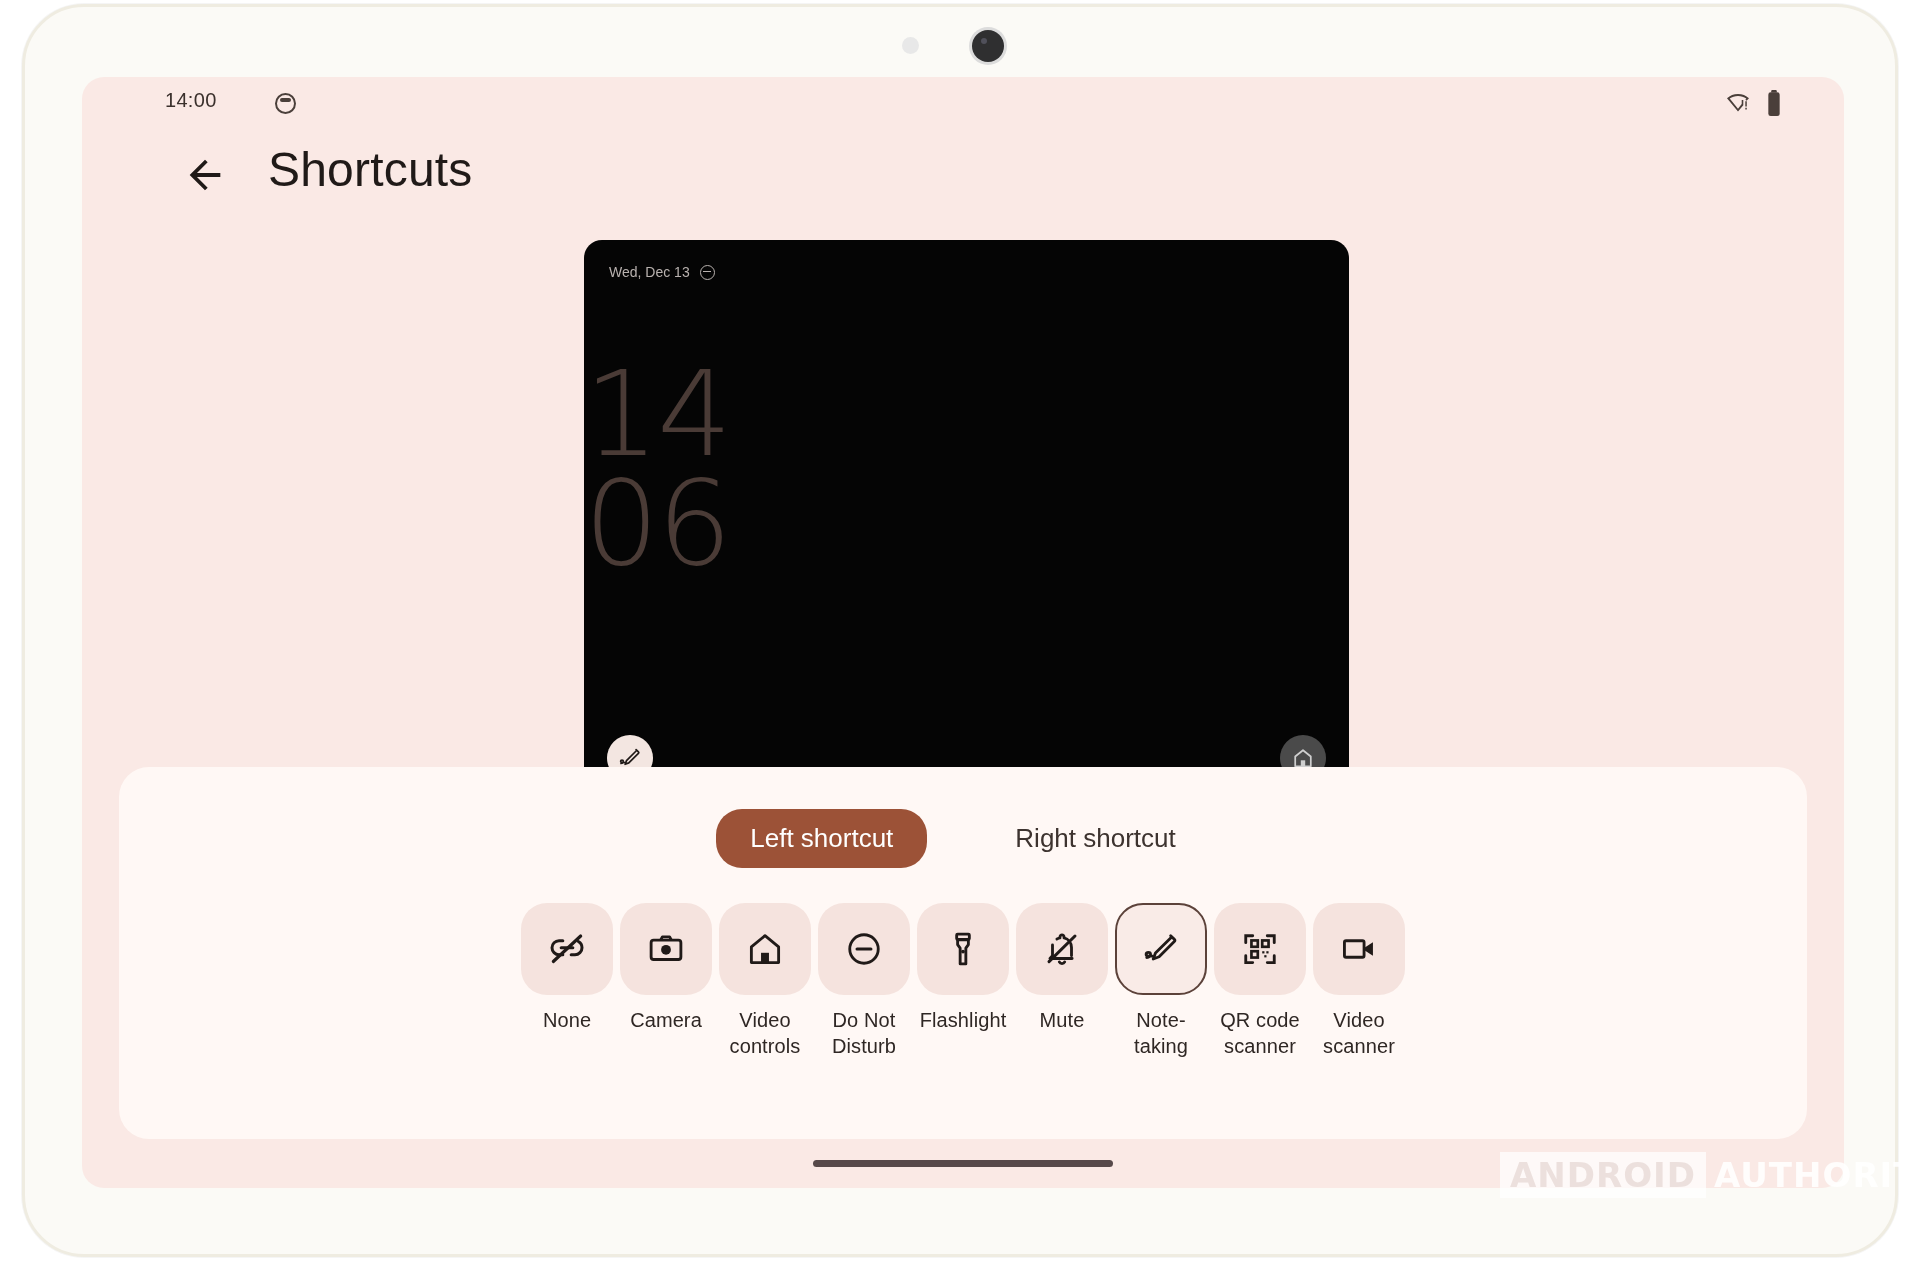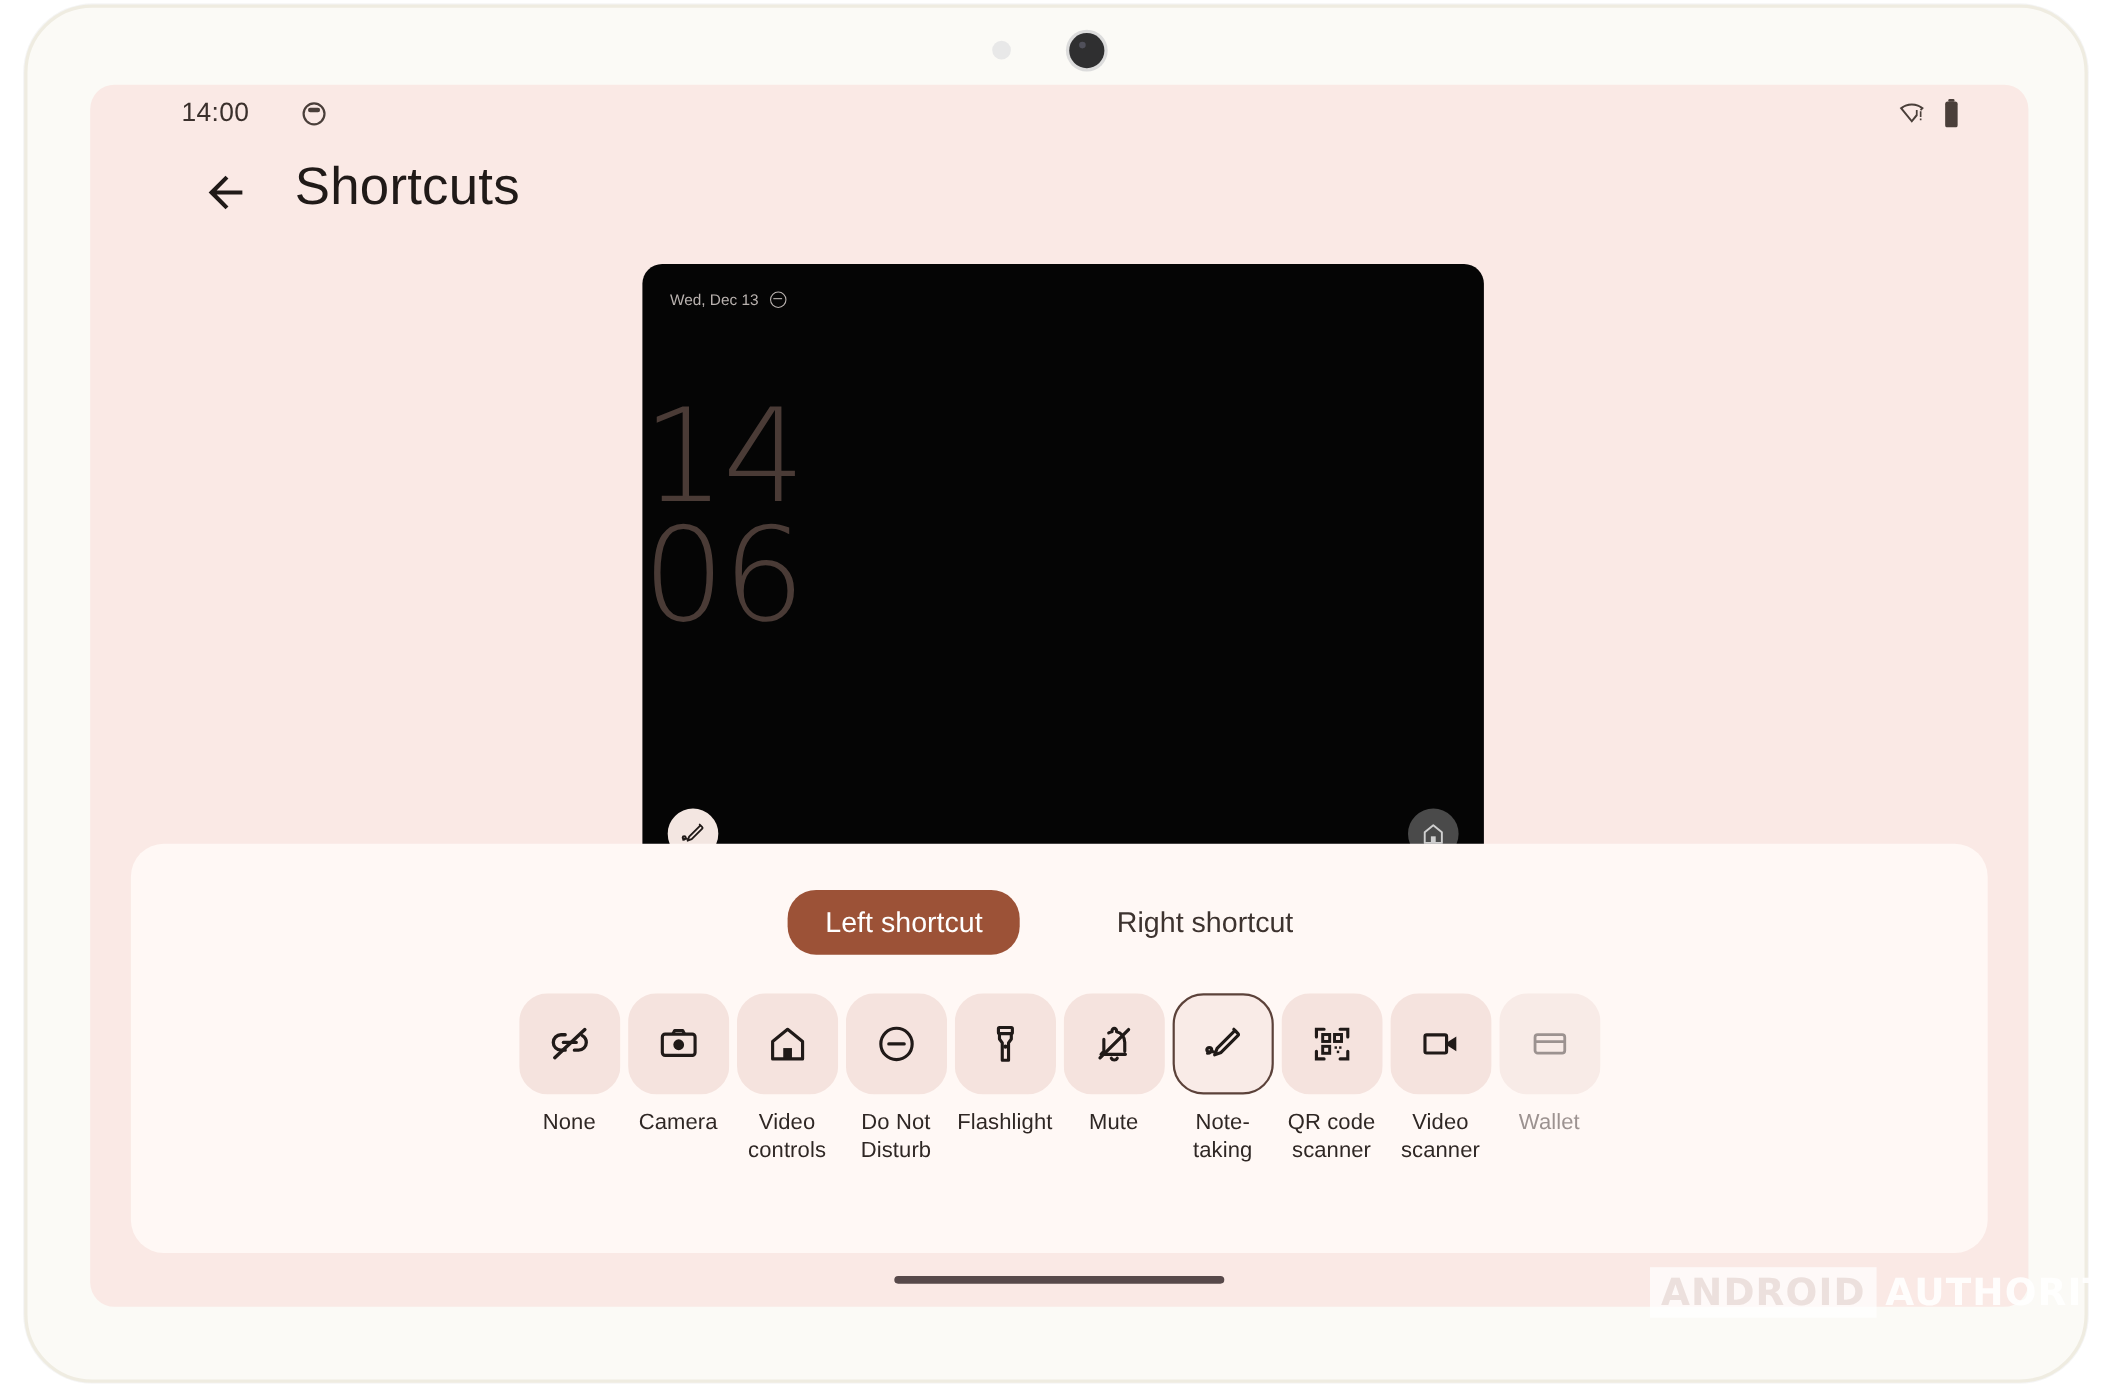--- a/index.html
+++ b/index.html
@@ -47,21 +47,21 @@
     overflow: hidden;
   }
 
   
   #status-bar {
     position: absolute; left: 0; top: 0;
     width: 100%; height: 52px;
   }
   #status-time {
     position: absolute; left: 83px; top: 12px;
-    font-size: 24px; color: #3a302c; letter-spacing: .3px;
+    font-size: 20px; color: #3a302c; letter-spacing: .3px;
   }
   #status-face-icon {
     position: absolute; left: 193px; top: 16px;
     width: 21px; height: 21px; border-radius: 50%;
     border: 2px solid #4a3f3a;
   }
   #status-face-icon::before {
     content:""; position:absolute; left:3px; top:3px;
     width:11px; height:4px; background:#4a3f3a; border-radius:2px;
   }
@@ -361,29 +361,20 @@
         <div class="shortcut-item">
           <div class="shortcut-tile">
             <svg class="icon-svg" width="38" height="38" viewBox="0 0 24 24">
               <rect x="2.8" y="6.8" width="12.4" height="10.4" rx="1" fill="none" stroke="#201a18" stroke-width="1.8"></rect>
               <path d="M15.4 11.2l5.4-3.4v8.4l-5.4-3.4z" fill="#201a18"></path>
             </svg>
           </div>
           <div class="shortcut-label">Video scanner</div>
         </div>
 
-        <div class="shortcut-item disabled">
-          <div class="shortcut-tile">
-            <svg class="icon-svg" width="36" height="36" viewBox="0 0 24 24">
-              <rect x="3" y="6.4" width="18" height="11.2" rx="1.6" fill="none" stroke="#9c9290" stroke-width="1.7"></rect>
-              <path d="M3 10.6h18" stroke="#9c9290" stroke-width="1.7"></path>
-            </svg>
-          </div>
-          <div class="shortcut-label">Wallet</div>
-        </div>
 
       </div>
     </div>
 
     <div id="gesture-nav-pill"></div>
 
   </div>
 </div>
 
 <div id="watermark">

